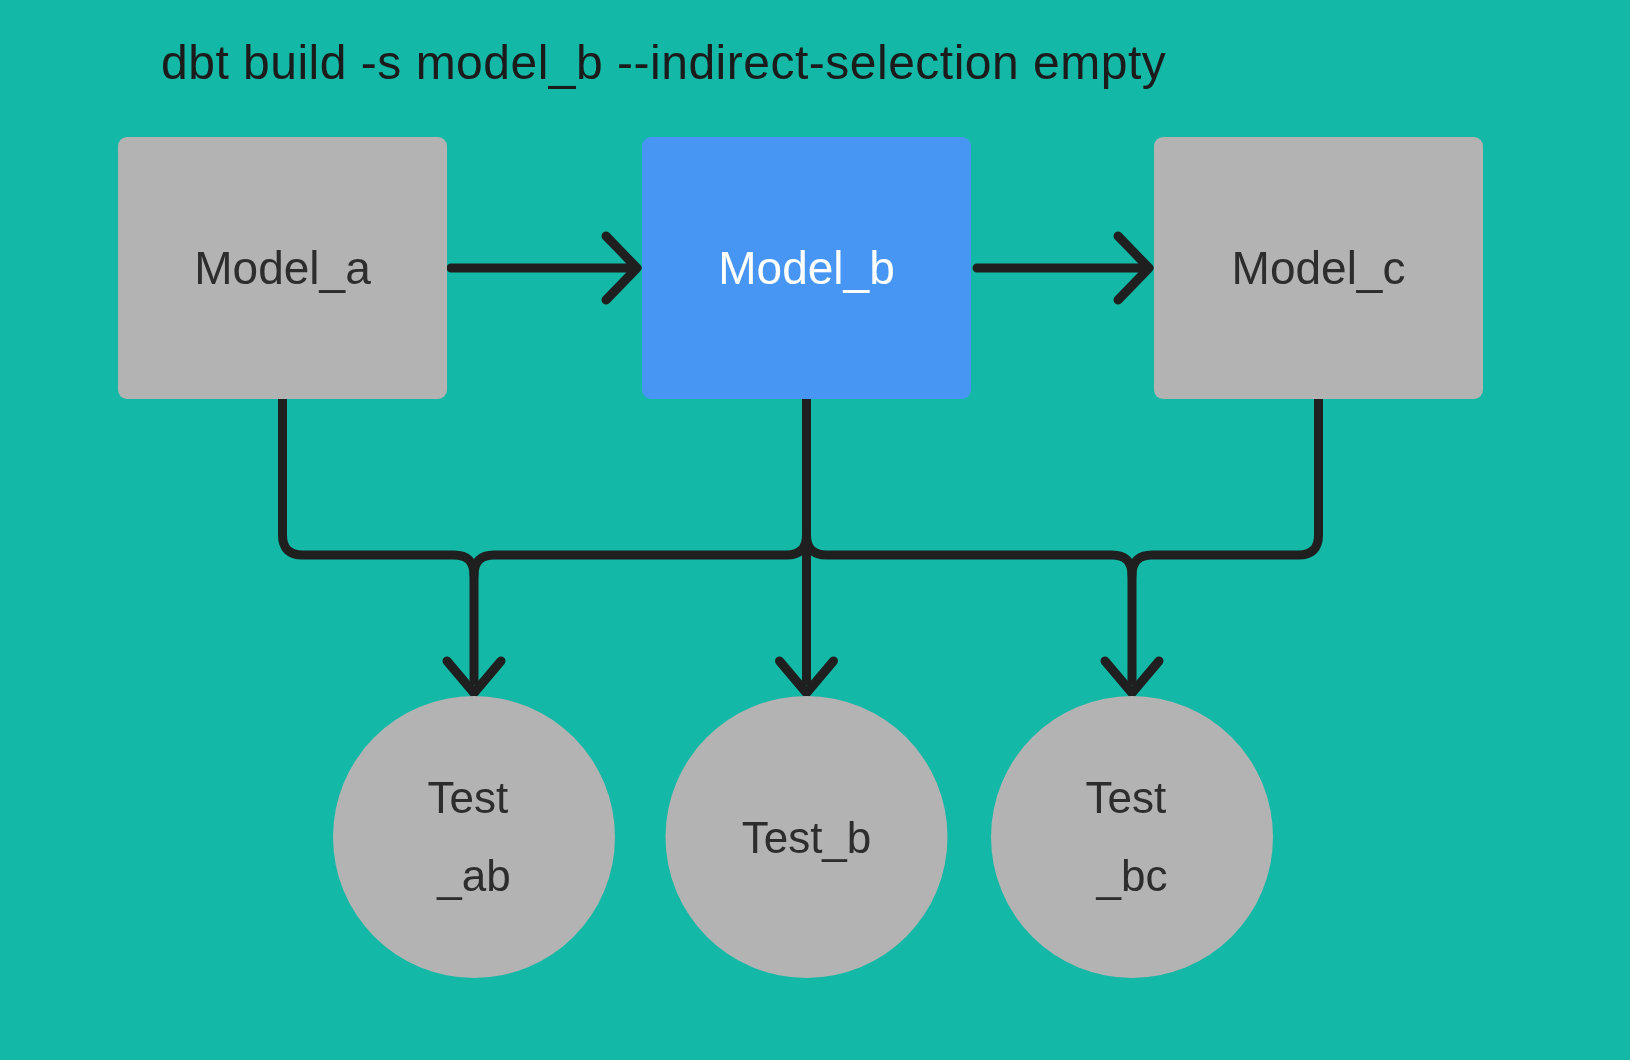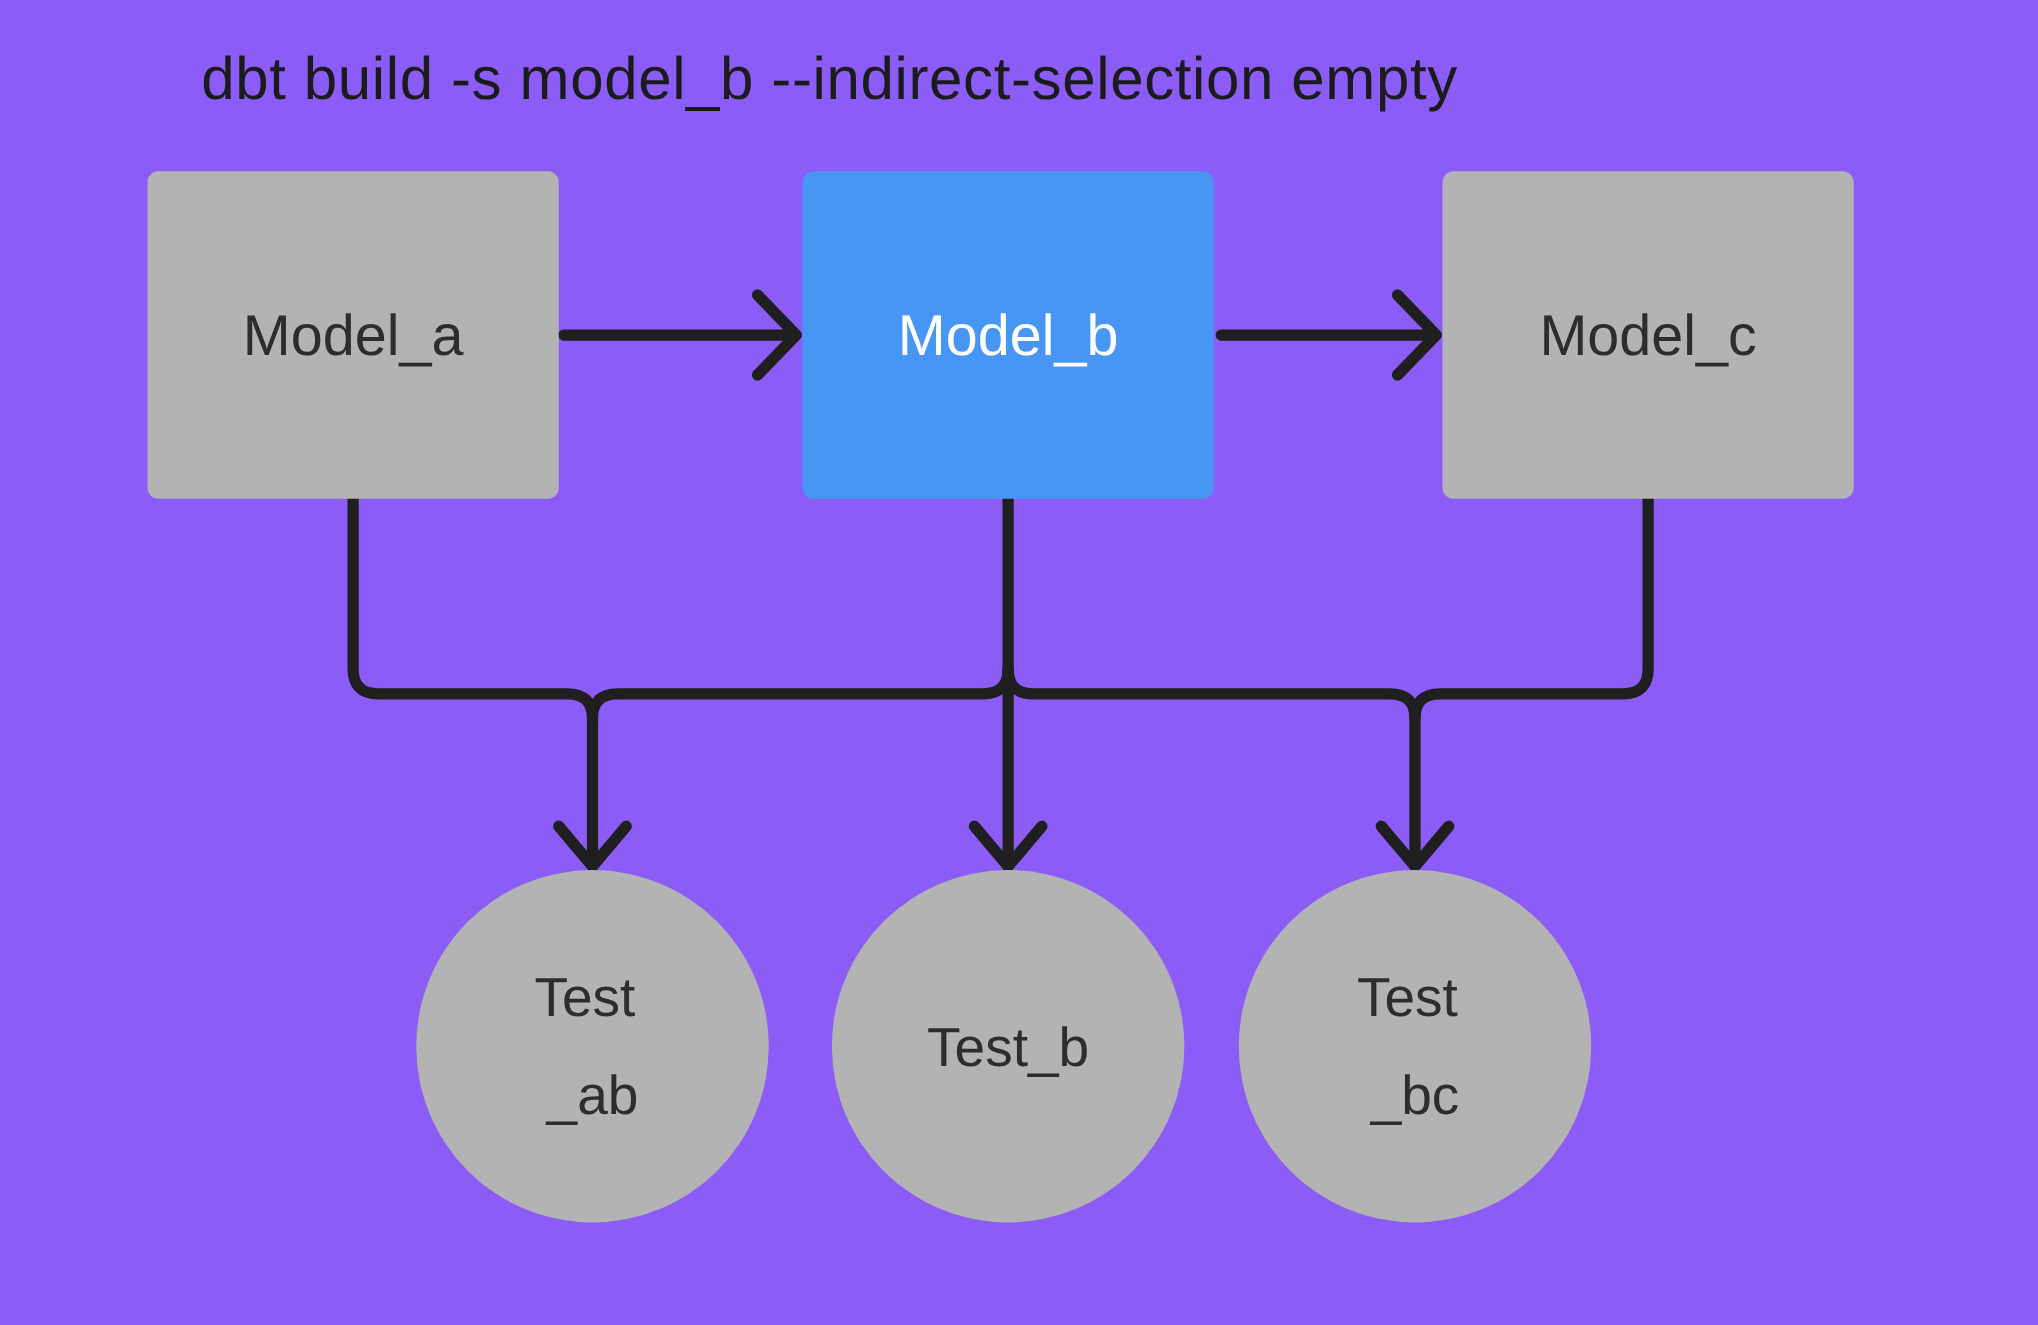--- a/index.html
+++ b/index.html
@@ -5,21 +5,21 @@
   html, body {
     margin: 0;
     padding: 0;
     background: #ffffff;
     font-family: "Liberation Sans", "DejaVu Sans", sans-serif;
   }
   .stage {
     position: relative;
     width: 1630px;
     height: 1060px;
-    background: #8b5cf6;
+    background: #14b8a6;
     overflow: hidden;
   }
   svg { display: block; }
   .title-text {
     font-family: "Liberation Sans", "DejaVu Sans", sans-serif;
     font-size: 48px;
     font-weight: 500;
     letter-spacing: 0.5px;
   }
   .node-label {

